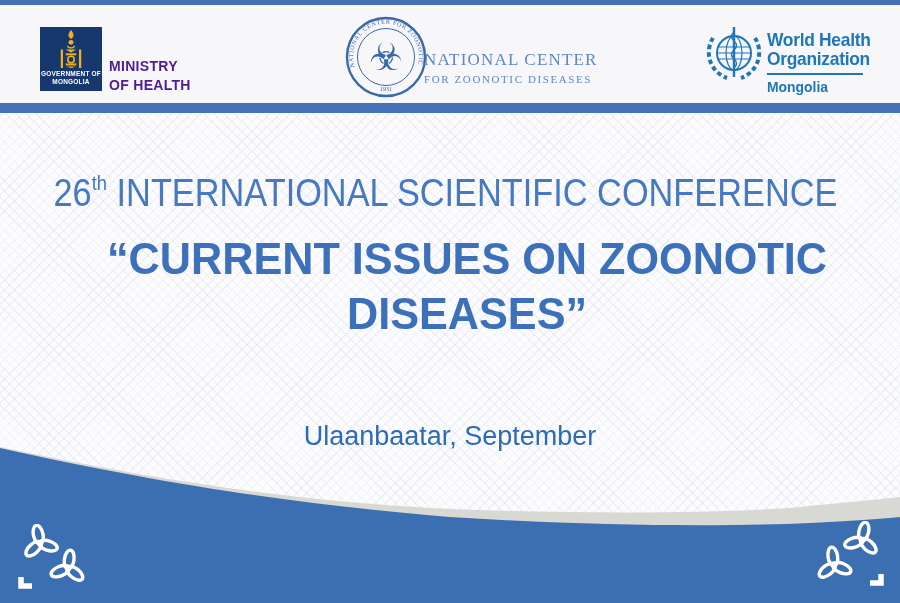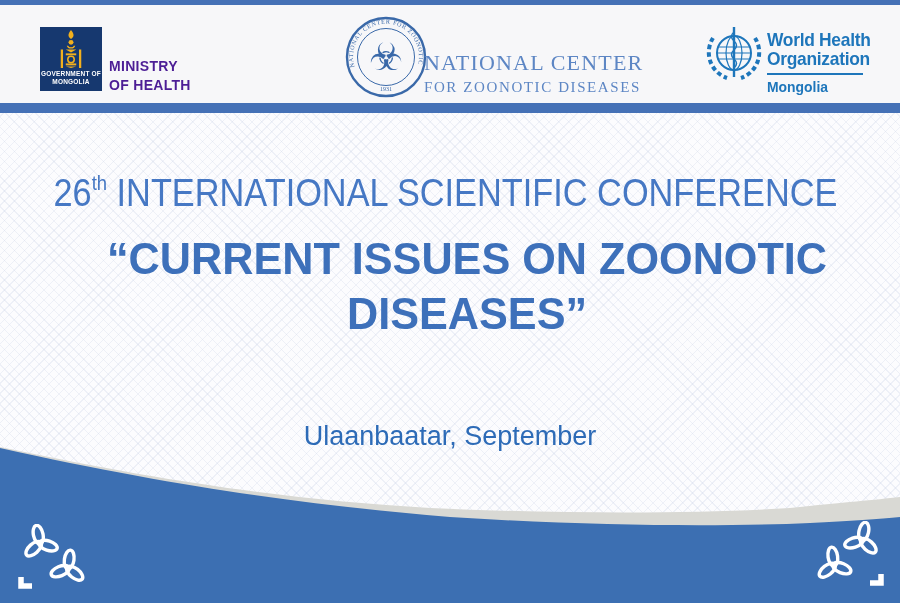--- a/index.html
+++ b/index.html
@@ -19,22 +19,22 @@
   .ministry-box{ position:absolute; left:40px; top:22px; width:62px; height:64px;
     background:#16386f; display:flex; flex-direction:column; align-items:center; }
   .ministry-box svg{ margin-top:3px; }
   .gov-label{ color:#fff; font-weight:bold; font-size:6.5px; line-height:1.25; text-align:center; margin-top:2px; letter-spacing:.2px;}
   .ministry-title{ position:absolute; left:109px; top:52px; font-weight:bold; font-size:14px;
     line-height:1.35; color:#4c1d95; letter-spacing:.3px; }
 
   
   .nczd-seal{ position:absolute; left:345px; top:11px; }
   .nczd-title{ position:absolute; left:424px; top:45px; font-family:"Liberation Serif", serif; color:#5d86c4; }
-  .nczd-title .l1{ font-size:22px; letter-spacing:1.2px; }
-  .nczd-title .l2{ font-size:15px; letter-spacing:1.6px; margin-top:3px; }
+  .nczd-title .l1{ font-size:17px; letter-spacing:1.2px; }
+  .nczd-title .l2{ font-size:11px; letter-spacing:1.6px; margin-top:3px; }
 
   
   .who-emblem{ position:absolute; left:704px; top:20px; }
   .who-text{ position:absolute; left:767px; top:26px; color:#1e76bb; width:140px; }
   .who-name{ font-weight:bold; font-size:18.5px; line-height:1.02; letter-spacing:-.3px;
     display:inline-block; transform:scaleX(.94); transform-origin:left center; }
   .who-rule{ width:96px; height:2.5px; background:#1e76bb; margin-top:4px; }
   .who-region{ font-weight:bold; font-size:14.5px; margin-top:4px; display:inline-block; transform:scaleX(.96); transform-origin:left center;}
 
   

